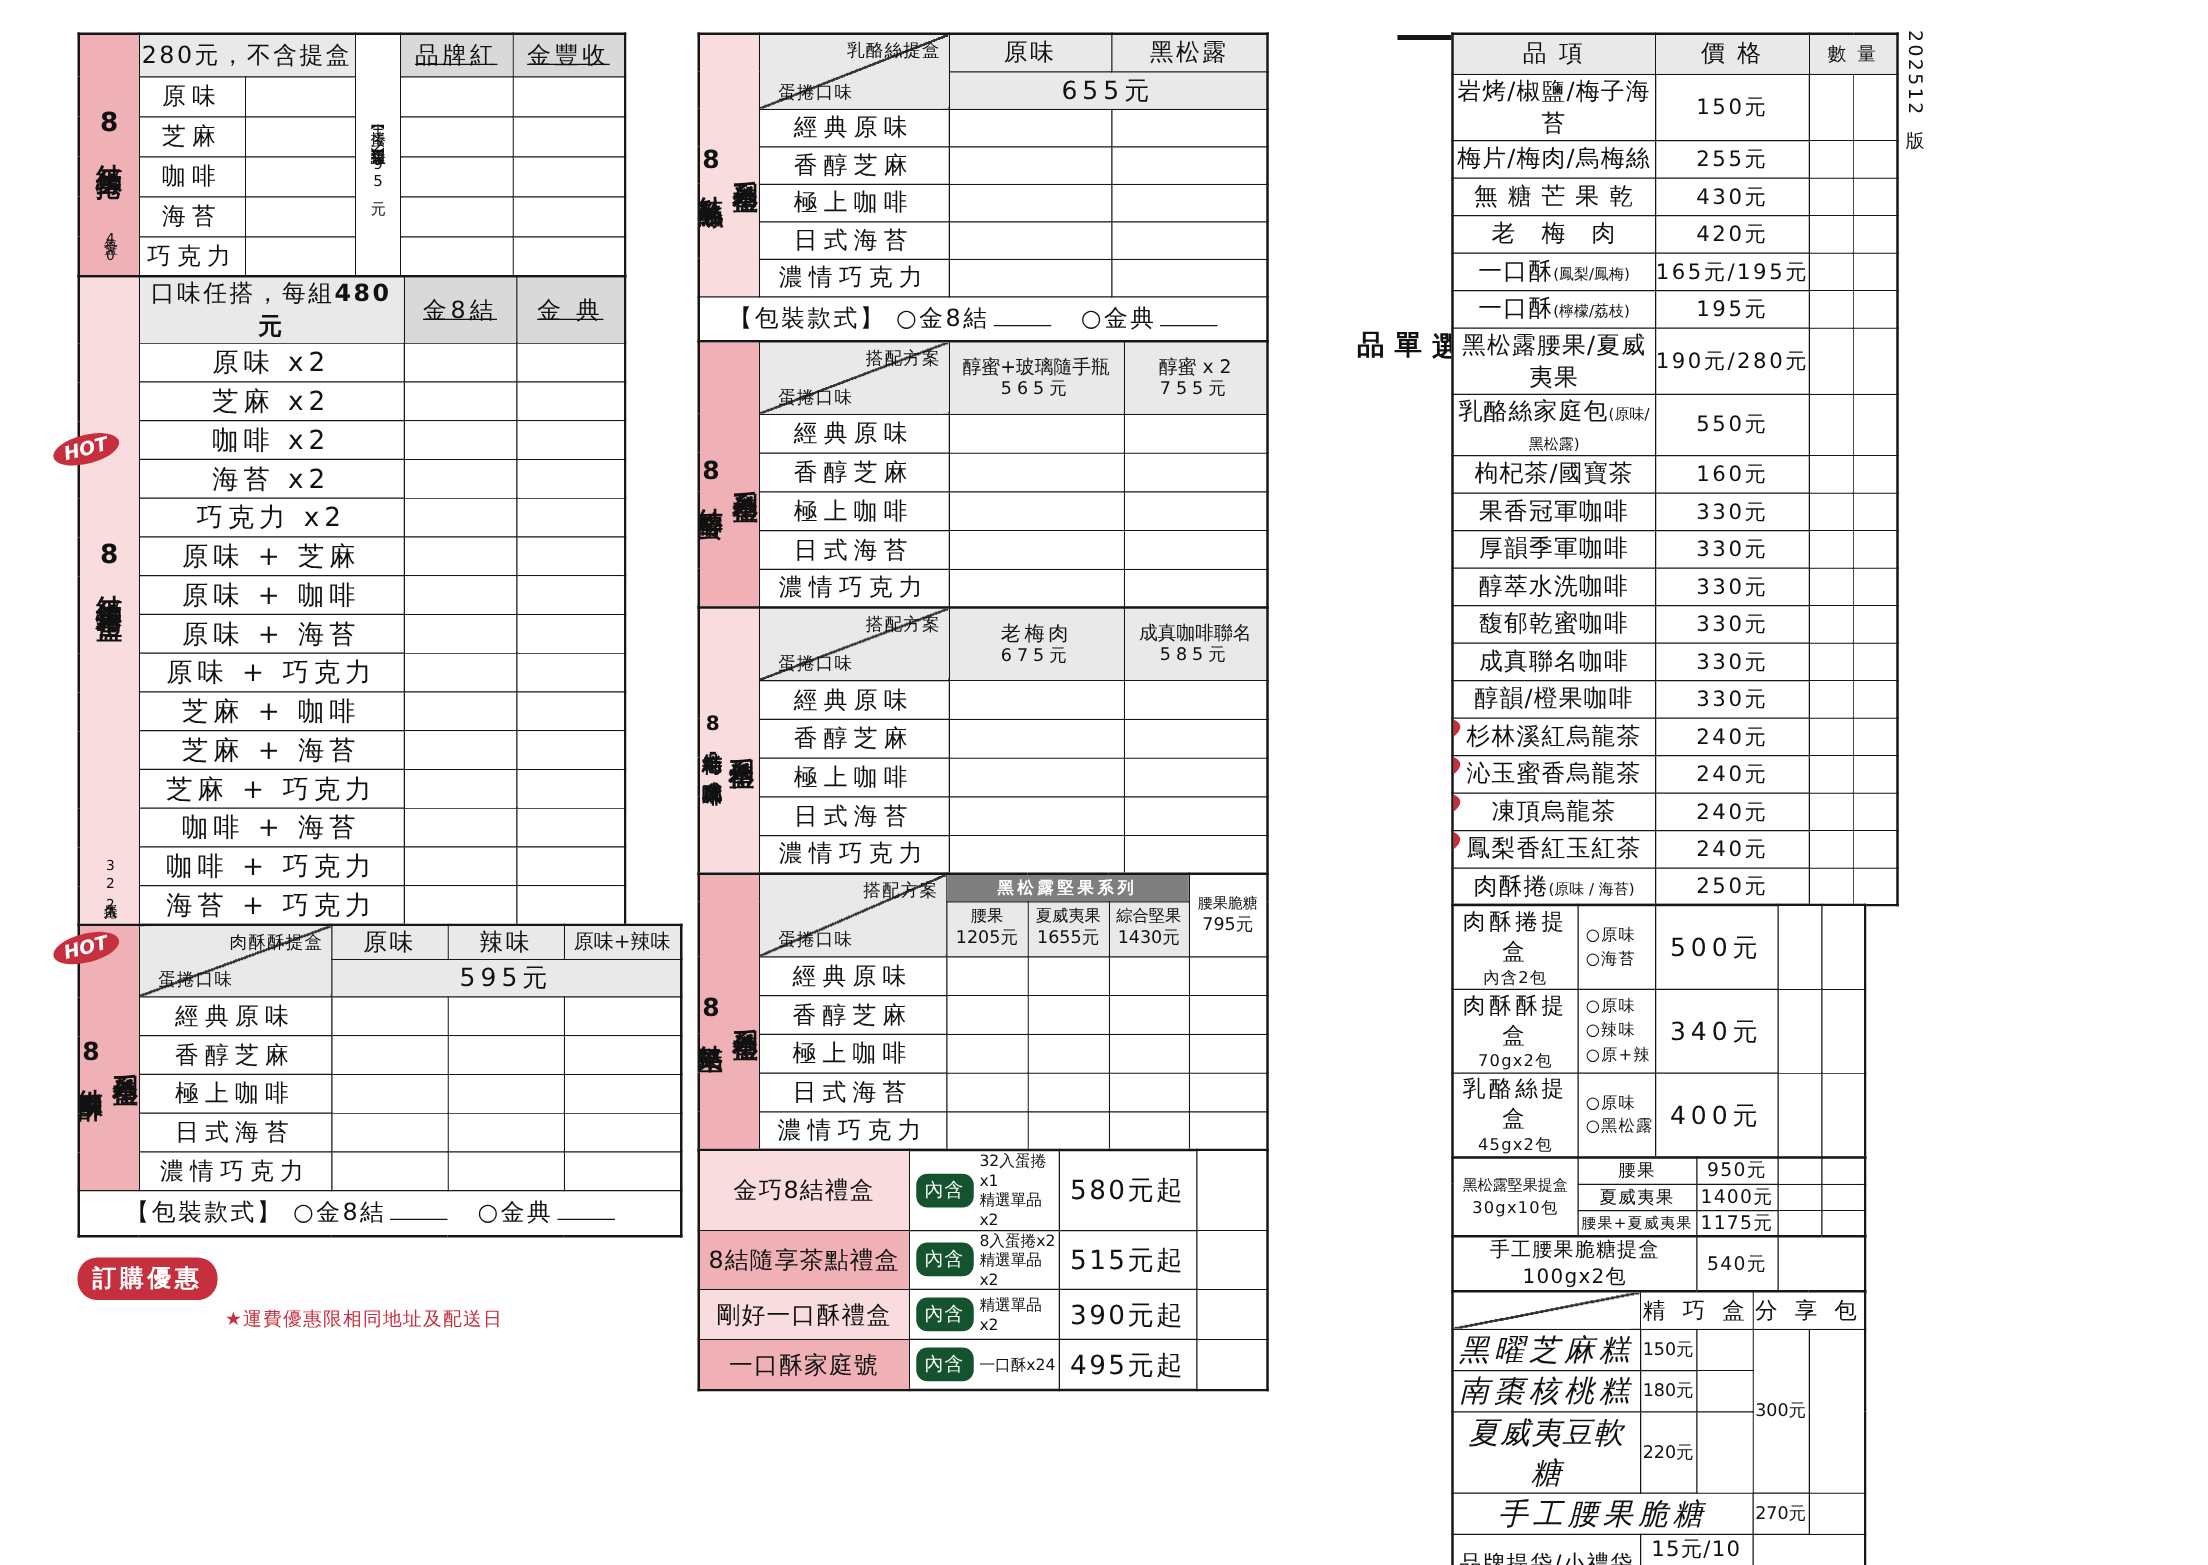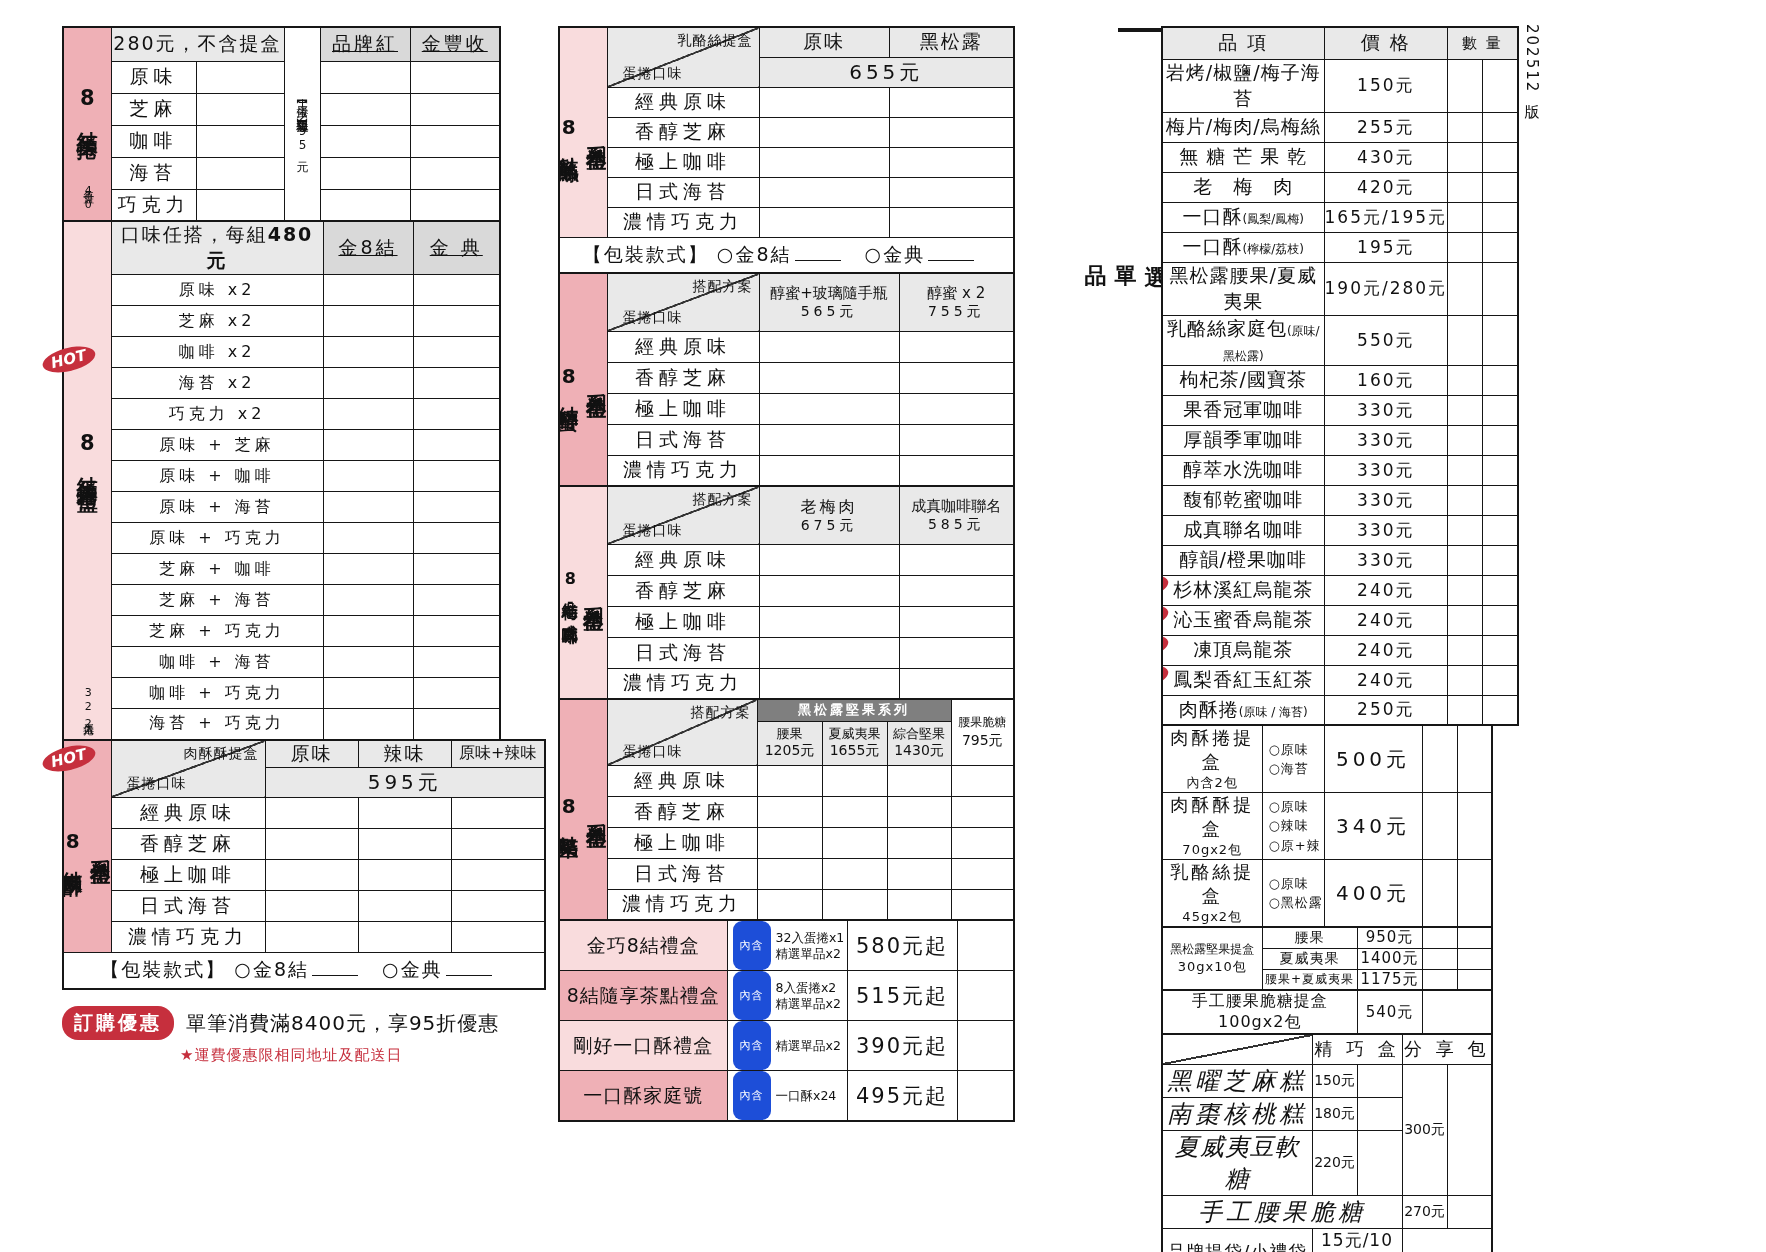--- a/index.html
+++ b/index.html
@@ -43,33 +43,33 @@
   .vtitle { writing-mode:vertical-rl; text-orientation:upright; font-weight:bold; font-size:21px; letter-spacing:4px; margin:auto; }
   .vnote { writing-mode:vertical-rl; text-orientation:upright; font-size:11px; letter-spacing:1px; margin-bottom:5px; }
   .sbrow { position:absolute; inset:2px; display:flex; flex-direction:row; align-items:center; justify-content:center; gap:1px; }
   .vline { writing-mode:vertical-rl; text-orientation:upright; font-weight:bold; font-size:20px; letter-spacing:2px; }
   .vline.long { font-size:16px; letter-spacing:1px; }
   .vcol { background:#fff; }
   .vcol .vt { writing-mode:vertical-rl; text-orientation:upright; font-size:12px; letter-spacing:0; }
 
   
   .flv { letter-spacing:5px; font-size:19px; }
-  .combo { letter-spacing:4px; font-size:16px; }
+  .combo { letter-spacing:4px; font-size:21px; }
   .pack { font-size:19px; letter-spacing:2px; text-align:center; }
   .uline { display:inline-block; width:46px; height:15px; border-bottom:1.6px solid #161616; margin:0 16px 0 3px; }
 
   
   .oval { display:inline-block; background:#c62f3d; color:#fff; font-weight:800; font-style:italic;
           border-radius:50%; padding:4px 9px; font-size:15px; transform:rotate(-14deg); line-height:1; }
   .oval:empty { display:none; }
   .side-oval { position:absolute; left:-20px; z-index:5; }
   .pill { display:inline-block; background:#c62f3d; color:#fff; font-weight:bold; border-radius:16px;
           padding:4px 12px; font-size:19px; letter-spacing:3px; white-space:nowrap; }
-  .inc { display:inline-block; background:#1d4ed8; color:#fff; border-radius:9px; font-size:11px;
-         padding:17px 7px; letter-spacing:1px; flex:none; }
+  .inc { display:inline-block; background:#14532d; color:#fff; border-radius:9px; font-size:15px;
+         padding:4px 7px; letter-spacing:1px; flex:none; }
 
   
   #col-left  { position:absolute; left:62px;  top:28px; width:500px; }
   #col-mid   { position:absolute; left:558px; top:28px; width:470px; }
   #col-right { position:absolute; left:1118px; top:28px; display:flex; align-items:flex-start; }
 
   
   .rsb { width:45px; background:#f2c2c5; border:2px solid #161616; position:relative; flex:none; }
   .rsb .rtitle { position:absolute; top:218px; left:50%; transform:translateX(-50%);
                  writing-mode:vertical-rl; text-orientation:upright; font-weight:bold; font-size:22px; letter-spacing:6px; }
@@ -371,21 +371,20 @@
               <span>○金典</span><span class="uline"></span>
             </td>
           </tr>
         </tbody>
       </table>
     </div>
 
     <div id="notes">
       <div class="note-row">
         <span class="pill">訂購優惠</span>
-        <span class="note-text">單筆消費滿8400元，享95折優惠</span>
       </div>
       <div class="star">★運費優惠限相同地址及配送日</div>
     </div>
   </div>
 
   <div id="col-mid">
 
     <div class="sec">
       <table>
         <colgroup>

